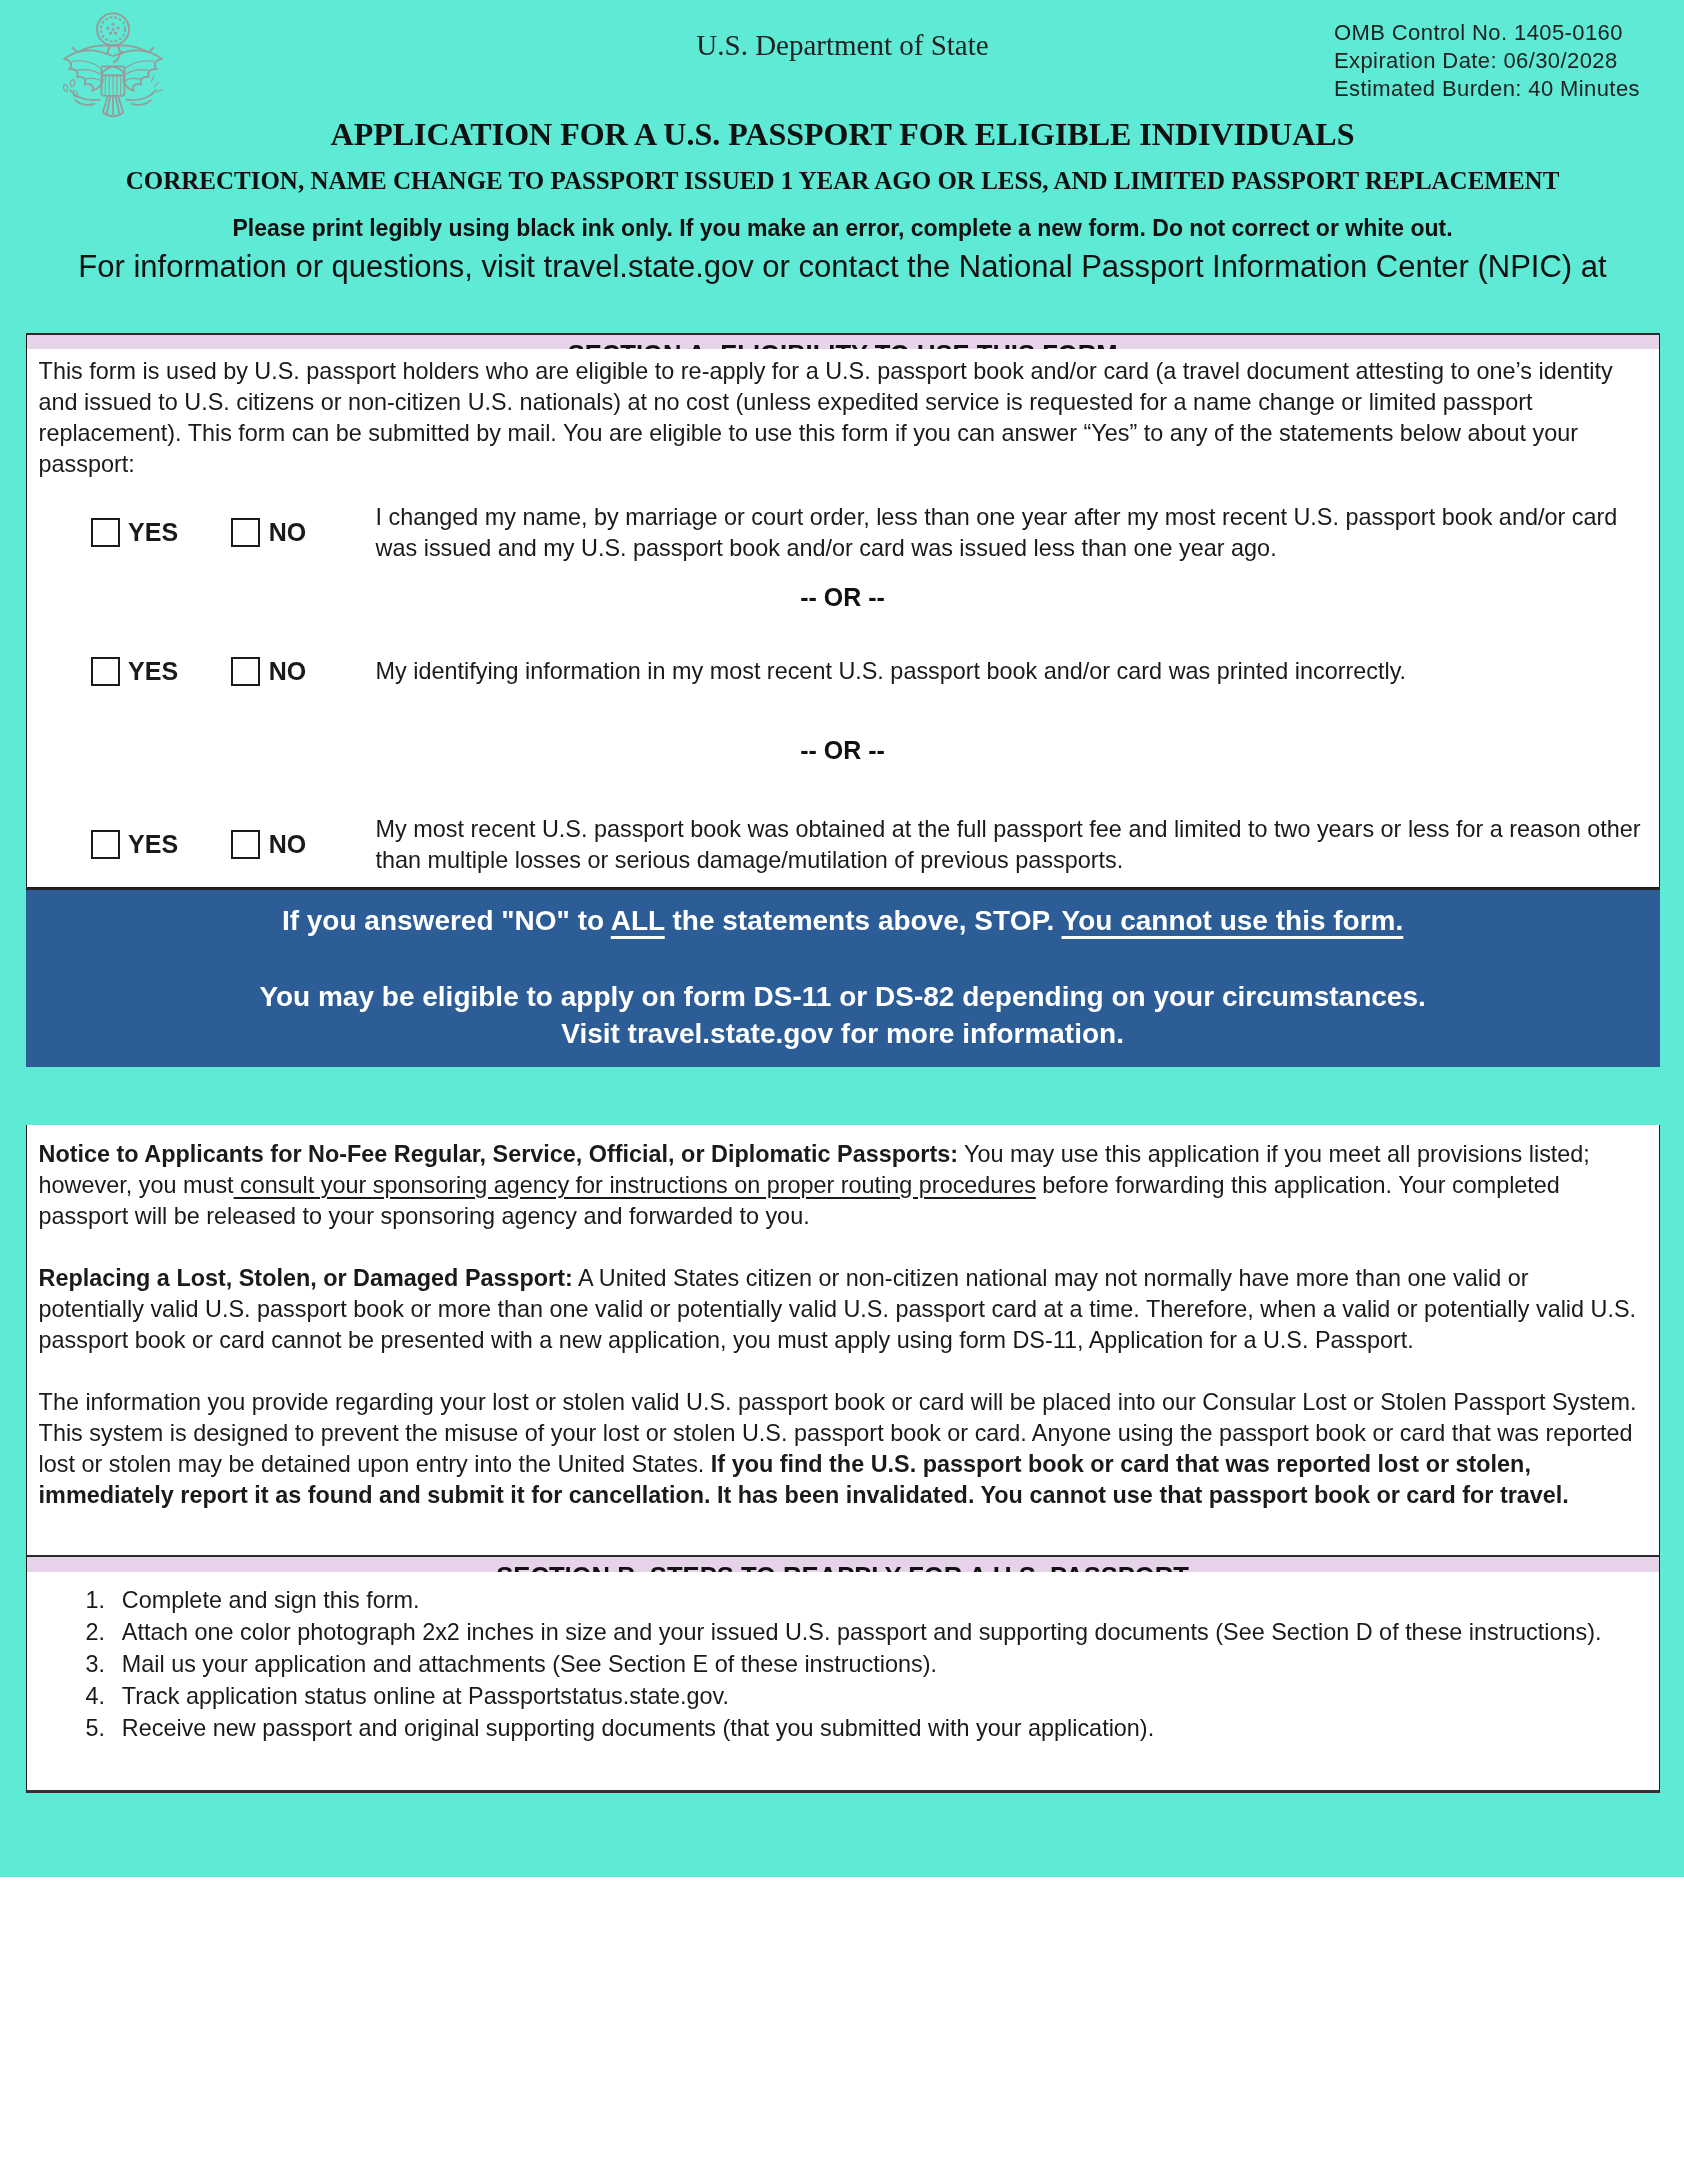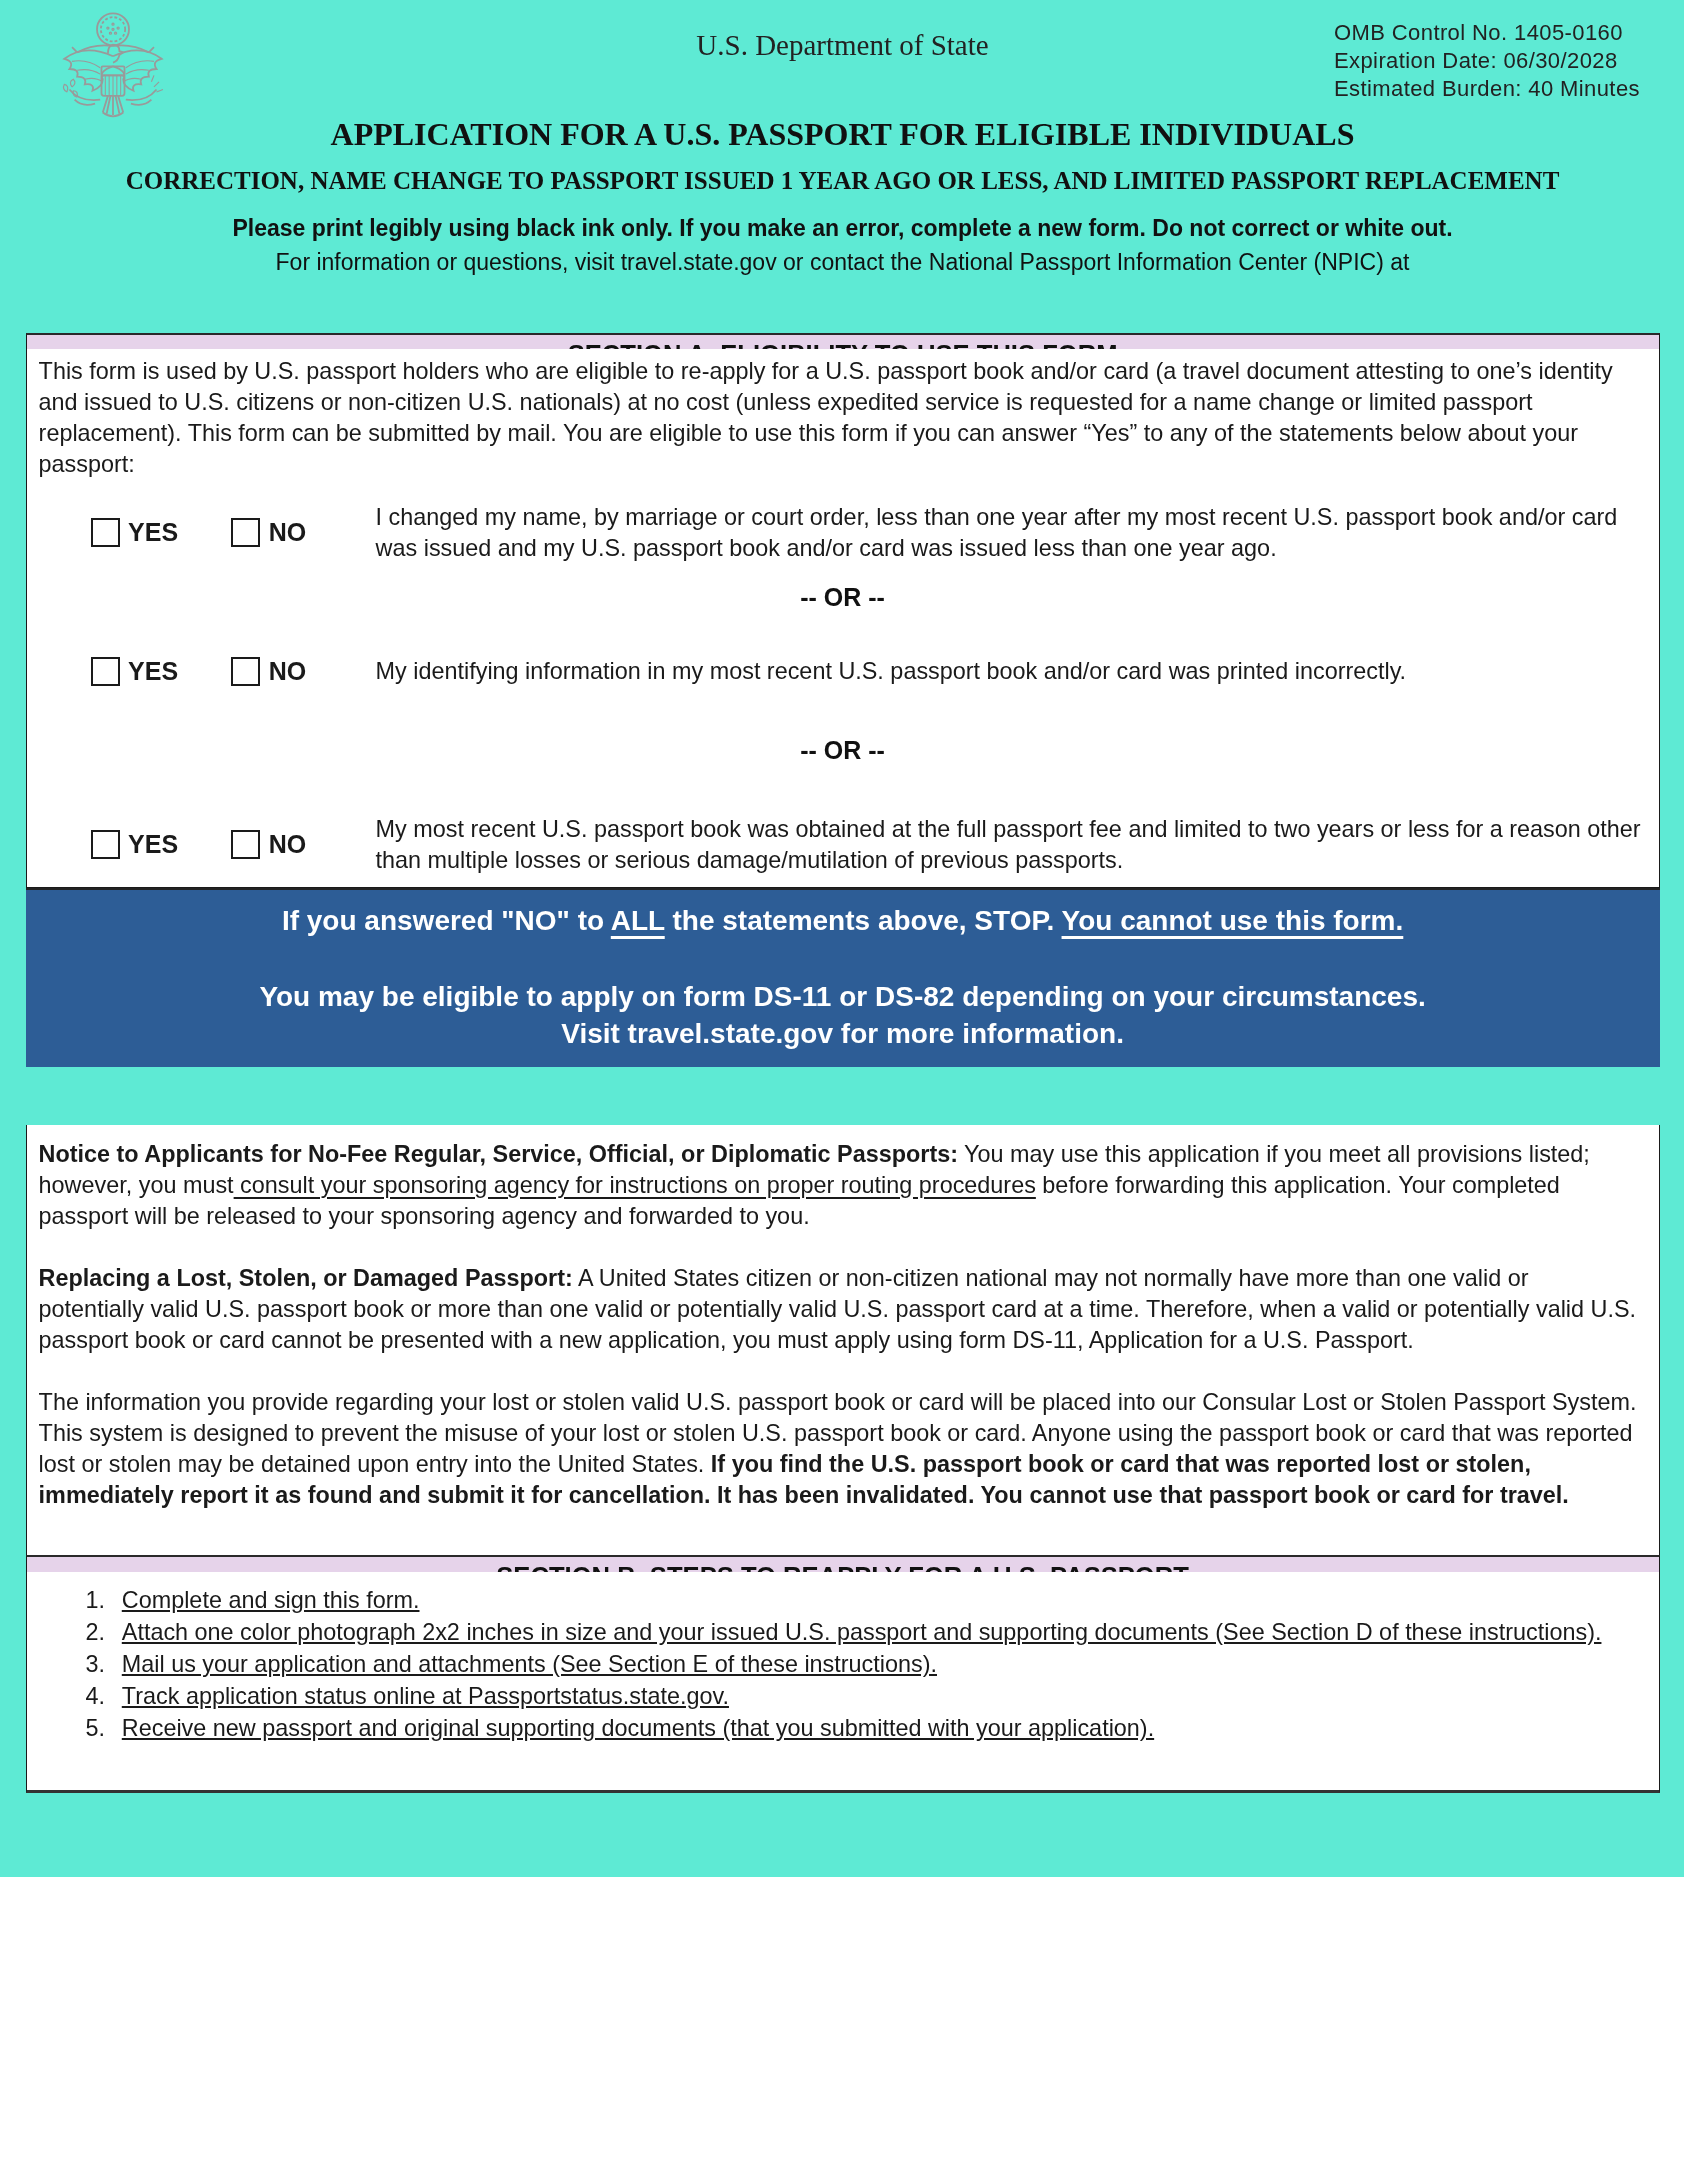--- a/index.html
+++ b/index.html
@@ -34,21 +34,21 @@
   .form-subtitle {
     position: absolute; left: 0; right: 0; top: 167px;
     text-align: center;
     font-family: "Liberation Serif", serif;
     font-weight: bold; font-size: 25px; color: #111;
   }
   .print-note {
     position: absolute; left: 0; right: 0; top: 215px;
     text-align: center; font-weight: bold; font-size: 23px; color: #111;
   }
-  .info-line1 { position: absolute; left: 0; right: 0; top: 249px; text-align: center; font-size: 23px; color: #111; }
+  .info-line1 { position: absolute; left: 0; right: 0; top: 249px; text-align: center; font-size: 31px; color: #111; }
   .info-line2 { position: absolute; left: 0; right: 0; top: 279px; text-align: center; font-size: 23px; color: #111; }
   .info-line2 .bold-dot { font-weight: bold; }
   
   .sec-header {
     position: absolute; left: 25.6px; width: 1634px; height: 43px;
     background: #e6d3ea;
     border: 1.7px solid #1a1a1a; border-top: 2.6px solid #2a2a2a;
     text-align: center; font-weight: bold; font-size: 25.6px; line-height: 39px;
     color: #111;
     margin-top: 26px;
@@ -105,21 +105,21 @@
   
   .sec-b-header { top: 1529px; }
   .sec-b-body {
     position: absolute; left: 25.6px; top: 1572px; width: 1634px; height: 221px;
     border: 1.7px solid #1a1a1a; border-top: none; border-bottom: 3.4px solid #333;
     background: #fff;
     padding-top: 12px;
   }
   .sec-b-body ol {
     margin-left: 85px; margin-right: 25.6px;
-    font-size: 23.4px; line-height: 32px; text-decoration: underline;
+    font-size: 23.4px; line-height: 32px;
   }
   .sec-b-body li { padding-left: 10.2px; }
   
   .page-footer {
     position: absolute; left: 0; right: 0; top: 2089px;
     font-size: 24px; color: #222;
   }
   .footer-form-no { position: absolute; left: 88px; }
   .footer-page { position: absolute; right: 92px; }
 </style>

